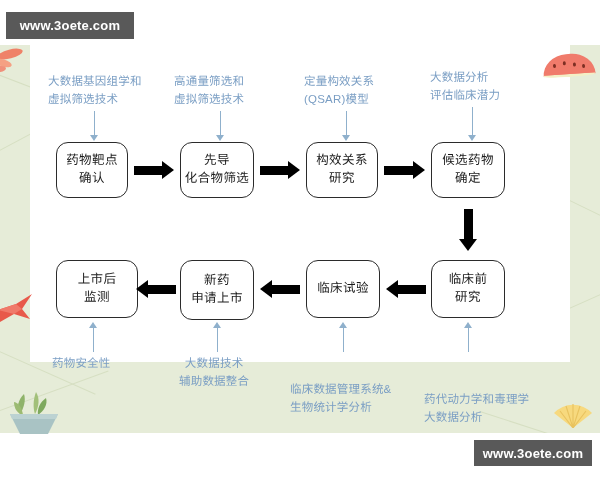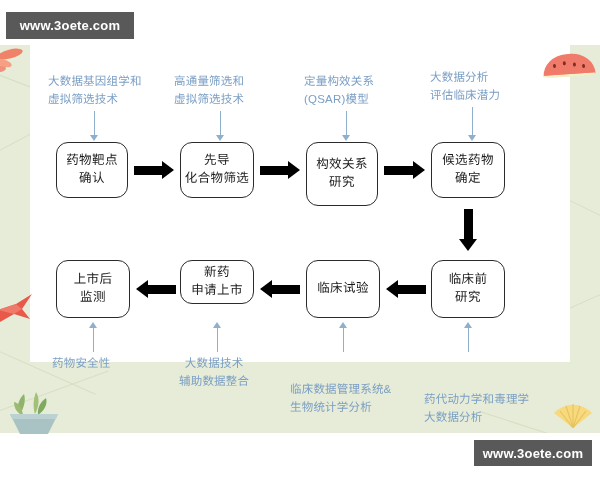--- a/index.html
+++ b/index.html
@@ -255,21 +255,21 @@
   </div>
 
   <div class="node" style="left:26px;top:83px;width:72px;height:56px;">
     <span>药物靶点</span>
     <span>确认</span>
   </div>
   <div class="node" style="left:150px;top:83px;width:74px;height:56px;">
     <span>先导</span>
     <span>化合物筛选</span>
   </div>
-  <div class="node" style="left:276px;top:83px;width:72px;height:64px;">
+  <div class="node" style="left:276px;top:83px;width:72px;height:56px;">
     <span>构效关系</span>
     <span>研究</span>
   </div>
   <div class="node" style="left:401px;top:83px;width:74px;height:56px;">
     <span>候选药物</span>
     <span>确定</span>
   </div>
 
   <div class="blk right" style="left:104px;top:102px;width:40px;height:19px;">
     <div class="bar" style="width:30px;"></div>
@@ -289,25 +289,25 @@
       <div class="tip"></div>
   </div>
 
   <div class="node" style="left:401px;top:201px;width:74px;height:58px;">
     <span>临床前</span>
     <span>研究</span>
   </div>
   <div class="node" style="left:276px;top:201px;width:74px;height:58px;">
     <span>临床试验</span>
   </div>
-  <div class="node" style="left:150px;top:201px;width:74px;height:44px;">
+  <div class="node" style="left:150px;top:201px;width:74px;height:60px;">
     <span>新药</span>
     <span>申请上市</span>
   </div>
-  <div class="node" style="left:26px;top:201px;width:74px;height:58px;text-align:right;">
+  <div class="node" style="left:26px;top:201px;width:82px;height:58px;text-align:right;">
     <span>上市后</span>
     <span>监测</span>
   </div>
 
   <div class="blk left" style="left:356px;top:221px;width:40px;height:19px;">
     <div class="bar" style="width:30px;"></div>
       <div class="tip"></div>
   </div>
   <div class="blk left" style="left:230px;top:221px;width:40px;height:19px;">
     <div class="bar" style="width:30px;"></div>

